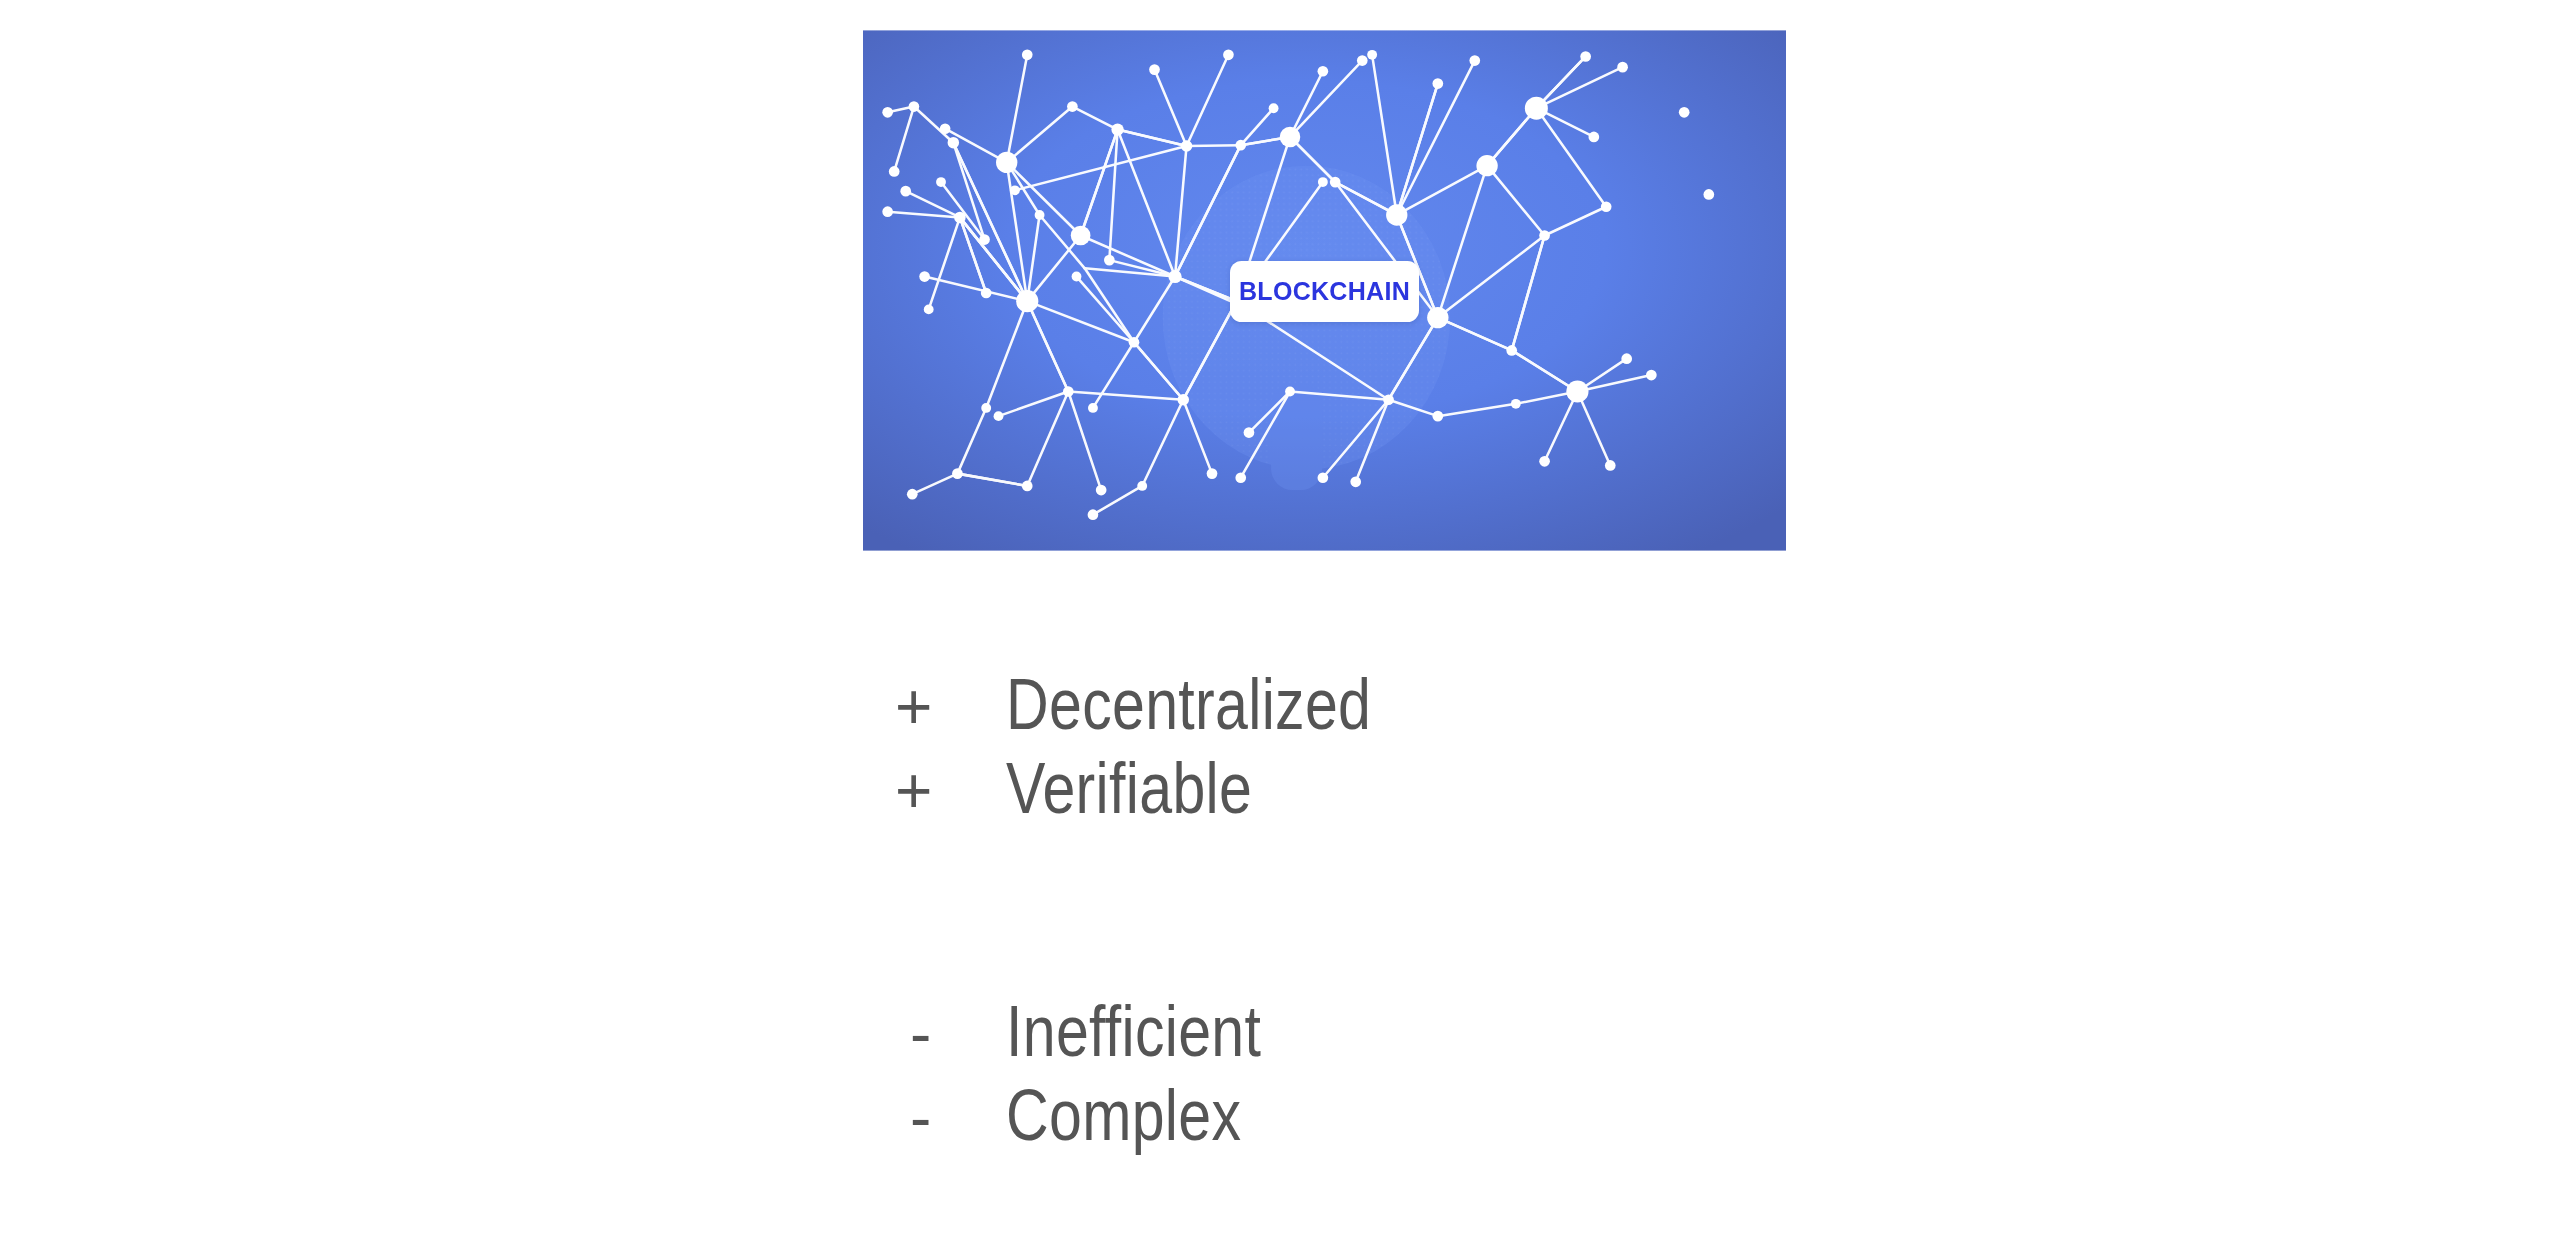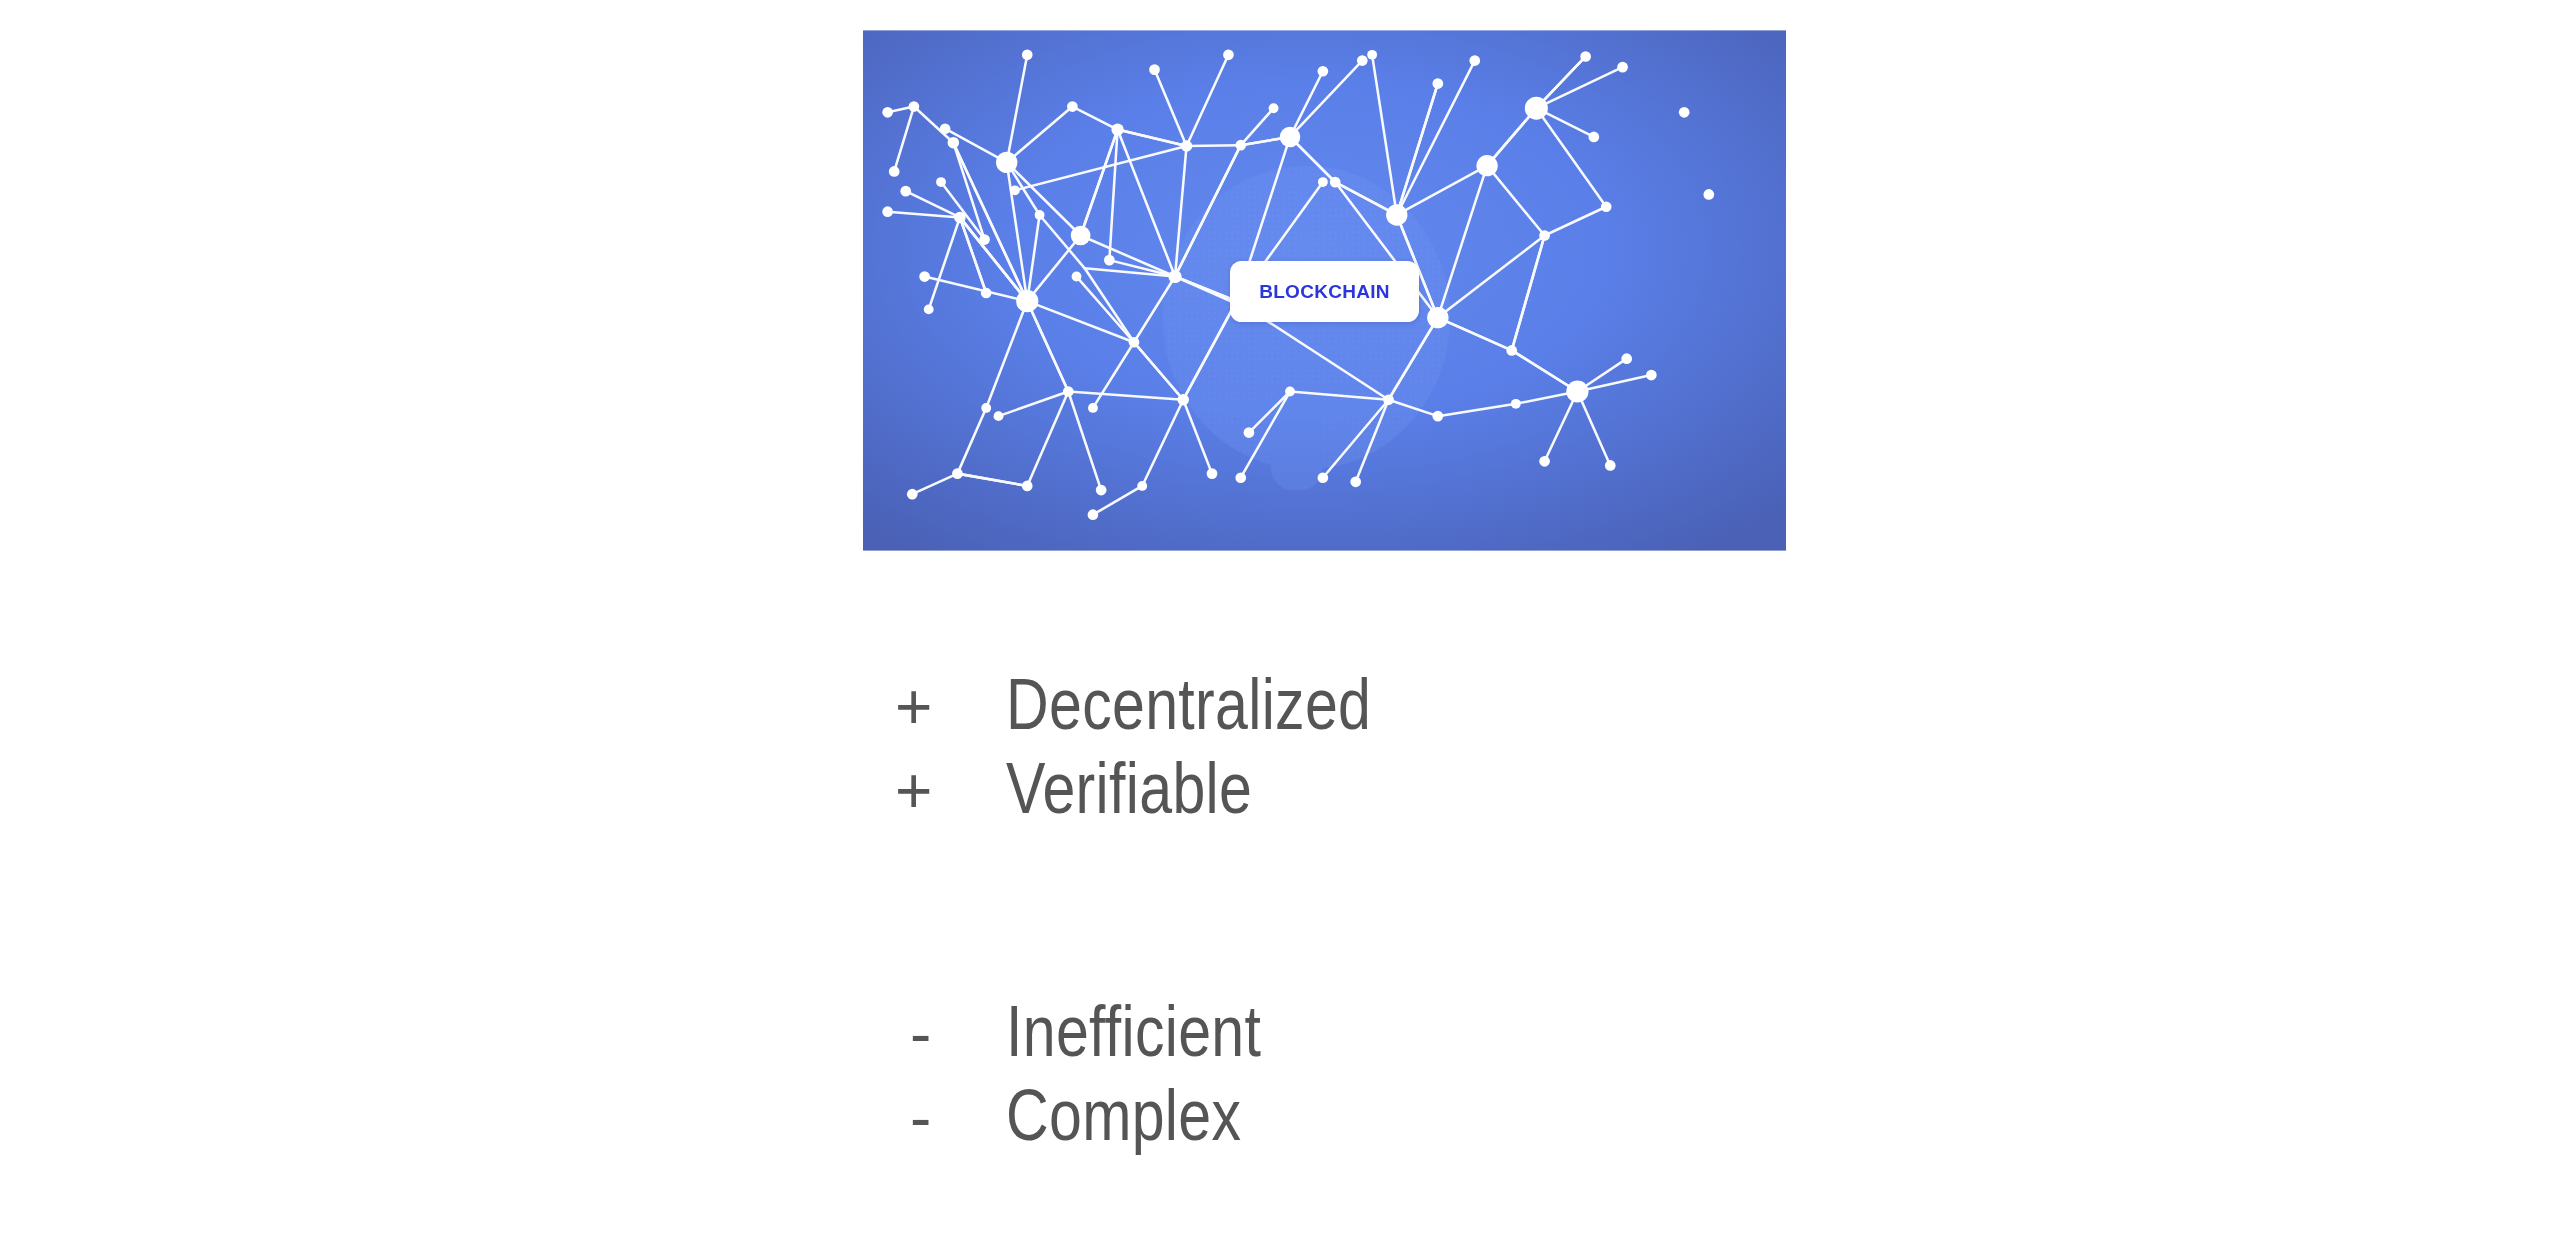--- a/index.html
+++ b/index.html
@@ -51,21 +51,21 @@
     background: #ffffff;
     border-radius: 11.5px;
     display: flex;
     align-items: center;
     justify-content: center;
     box-shadow: 0 1.6px 5px rgba(30, 50, 130, 0.18);
   }
   #blockchain-chip .chip-text {
     font-family: "Liberation Sans", sans-serif;
     font-weight: bold;
-    font-size: 19px;
+    font-size: 25px;
     letter-spacing: 0.3px;
     color: #2b35de;
     white-space: nowrap;
   }
 
   
   .bullet-group {
     position: absolute;
     color: #555555;
   }

